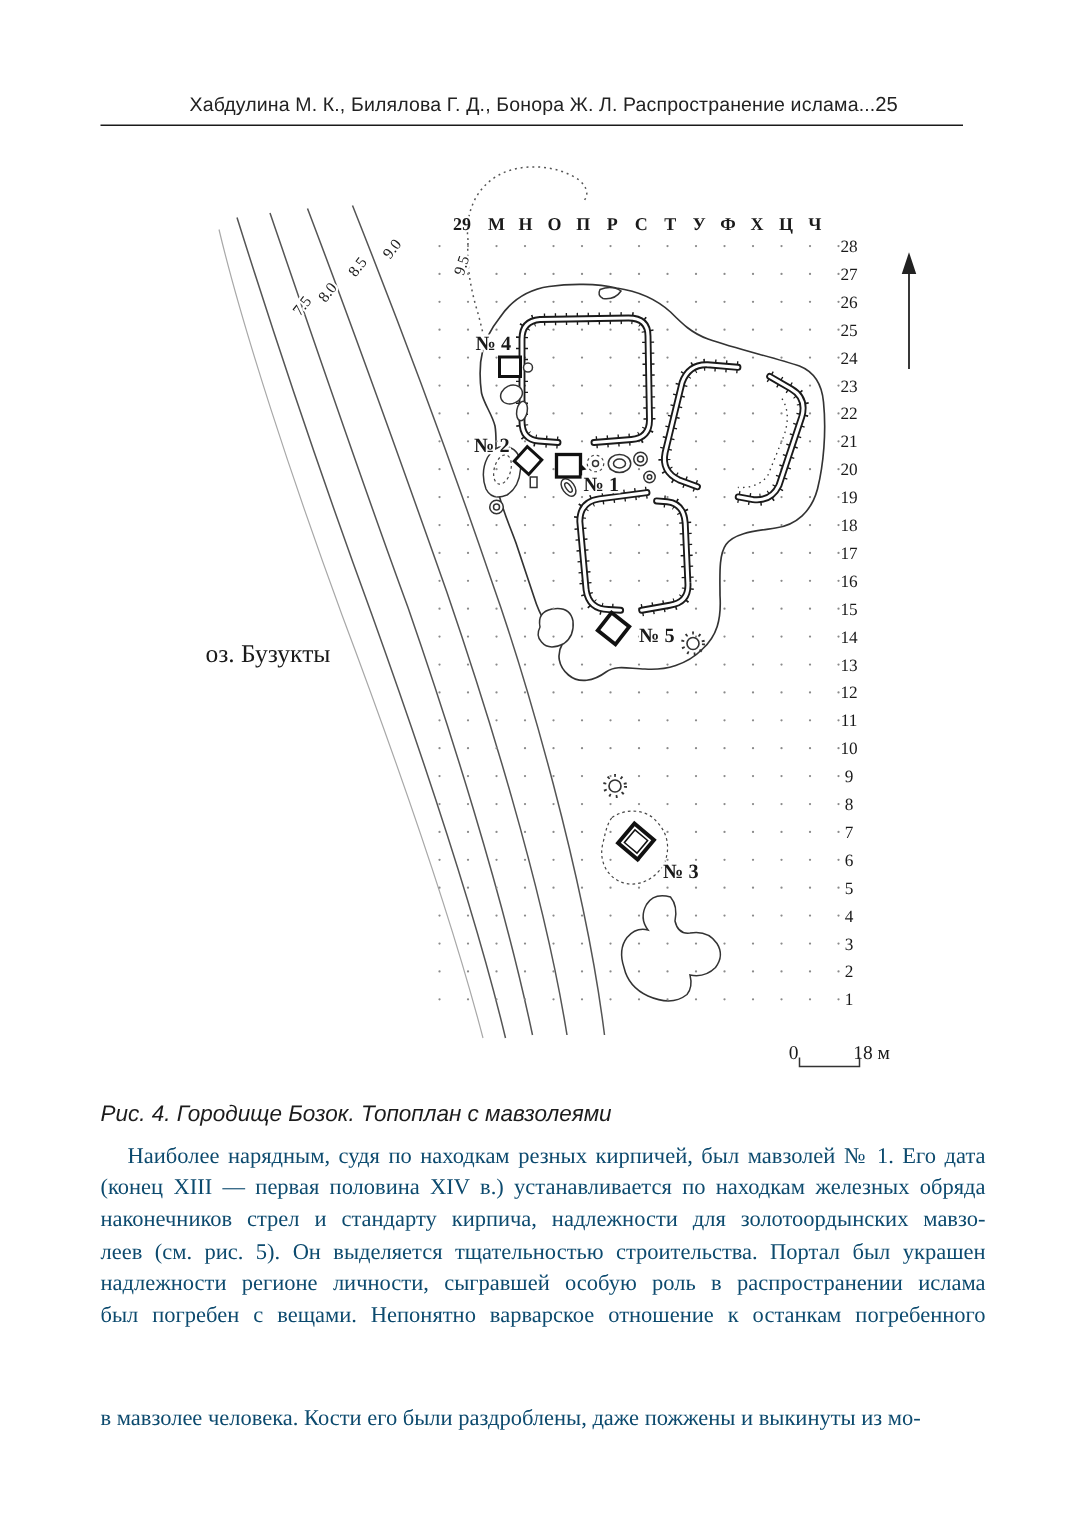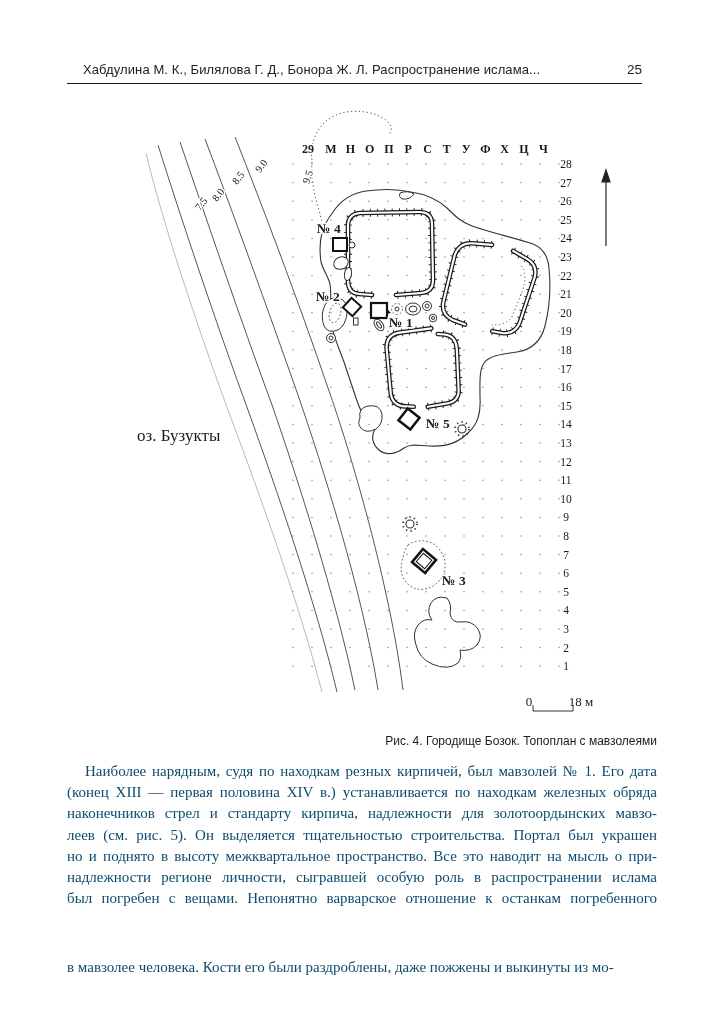--- a/index.html
+++ b/index.html
@@ -1,29 +1,29 @@
 <!DOCTYPE html>
 <html><head>
 <meta charset="utf-8">
 <style>
   html,body{margin:0;padding:0;background:#ffffff;}
   body{width:724px;height:1024px;position:relative;font-family:"Liberation Serif",serif;color:#111;}
   .page{position:absolute;inset:0;background:#fff;}
 
   
   .running-head{position:absolute;left:67px;top:56px;width:575px;height:28px;
-    border-bottom:1.6px solid #1a1a1a;display:flex;justify-content:space-between;align-items:flex-end;
+    border-bottom:1.6px solid #1a1a1a;display:flex;justify-content:center;align-items:flex-end;
     font-family:"Liberation Sans",sans-serif;font-size:13px;color:#222;padding-bottom:6px;box-sizing:border-box;}
   .running-head .rh-title{padding-left:16px;letter-spacing:.1px;}
   .running-head .rh-page{font-size:13.5px;}
 
   
   svg.map{position:absolute;left:0;top:0;}
-  .caption{position:absolute;left:67px;top:734px;width:590px;text-align:right;
-    font-family:"Liberation Sans",sans-serif;font-size:12px;color:#1c1c1c;}
+  .caption{position:absolute;left:67px;top:734px;width:590px;text-align:left;
+    font-family:"Liberation Sans",sans-serif;font-style:italic;font-size:15px;color:#1c1c1c;}
 
   
   .bodytext{position:absolute;left:67px;top:761px;width:590px;font-size:15px;line-height:21.2px;color:#0c4a6e;}
   .bodytext .line{text-align:justify;text-align-last:justify;white-space:normal;}
   .bodytext .line.first{text-indent:18px;}
   .bodytext .line.last{text-align-last:left;margin-top:48px;}
 
   
   .contour{fill:none;stroke:#555;stroke-width:1;}
   .contour.light{stroke:#a8a8a8;stroke-width:.8;}
@@ -657,19 +657,18 @@
       </g>
   </svg>
 
   <div class="caption">Рис. 4. Городище Бозок. Топоплан с мавзолеями</div>
 
   <div class="bodytext">
     <div class="line first">Наиболее нарядным, судя по находкам резных кирпичей, был мавзолей № 1. Его дата</div>
     <div class="line">(конец XIII — первая половина XIV в.) устанавливается по находкам железных обряда</div>
     <div class="line">наконечников стрел и стандарту кирпича, надлежности для золотоордынских мавзо-</div>
     <div class="line">леев (см. рис. 5). Он выделяется тщательностью строительства. Портал был украшен</div>
-    <div class="line">но и поднято в высоту межквартальное пространство. Все это наводит на мысль о при-</div>
     <div class="line">надлежности регионе личности, сыгравшей особую роль в распространении ислама</div>
     <div class="line">был погребен с вещами. Непонятно варварское отношение к останкам погребенного</div>
     <div class="line last">в мавзолее человека. Кости его были раздроблены, даже пожжены и выкинуты из мо-</div>
   </div>
 
 </div>
 
 </body></html>

